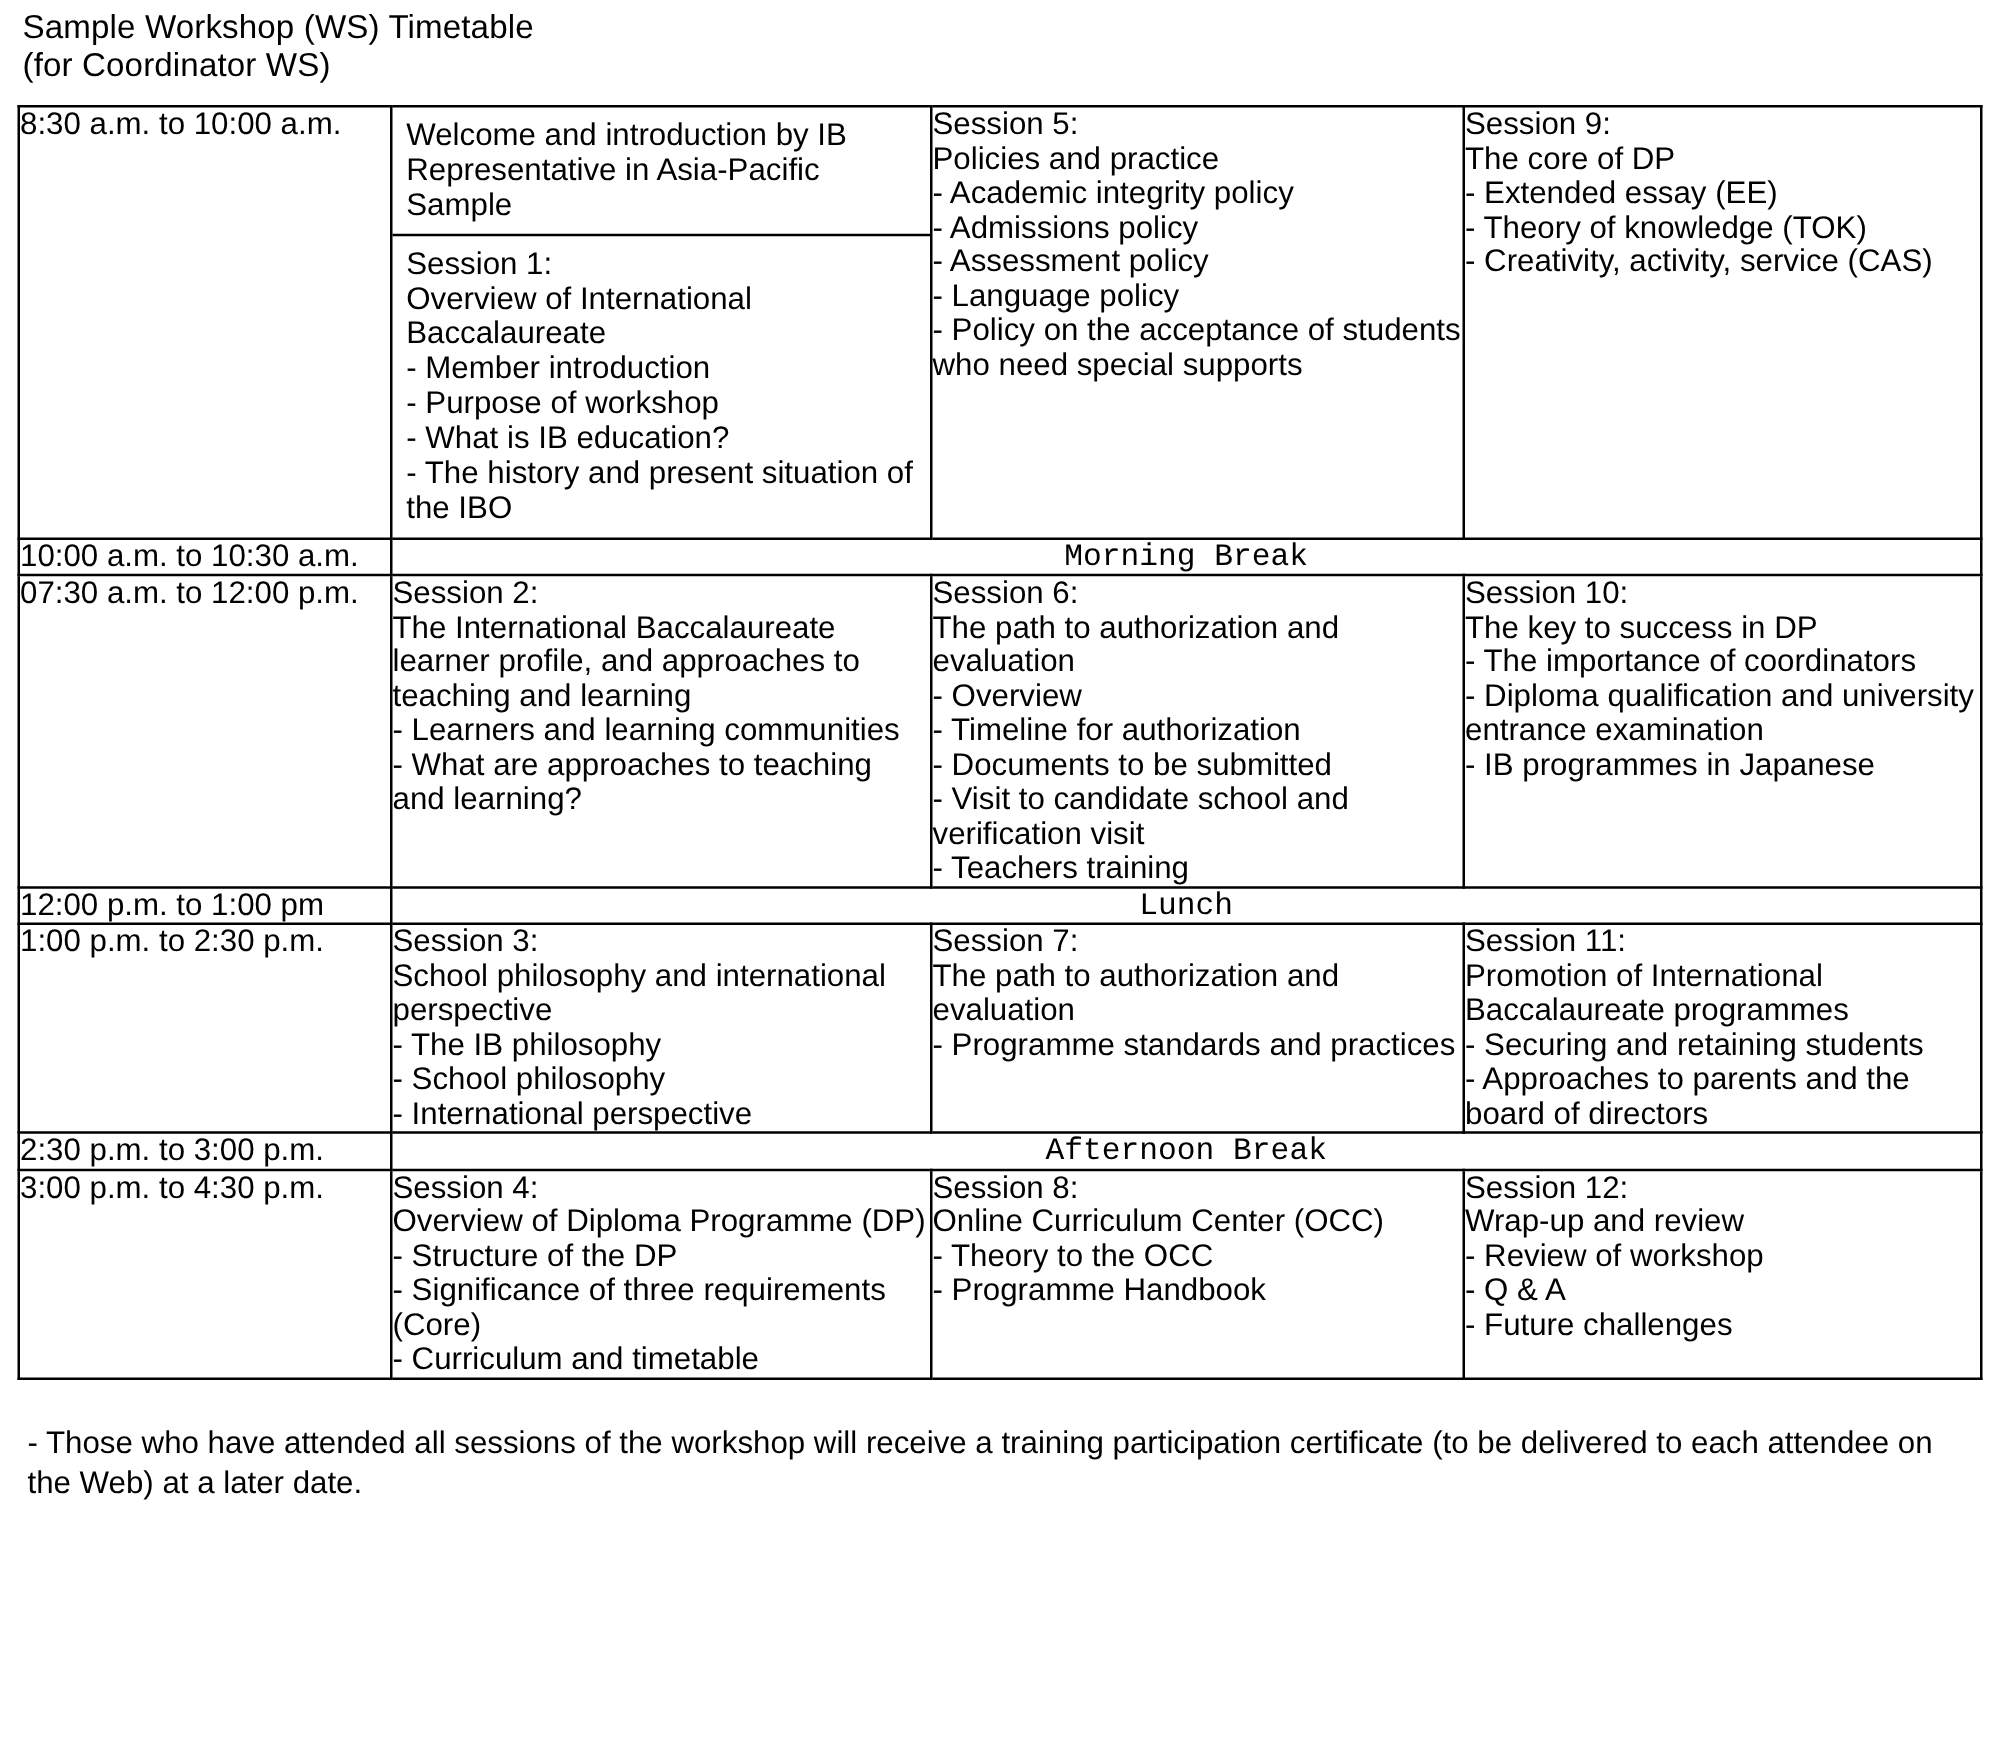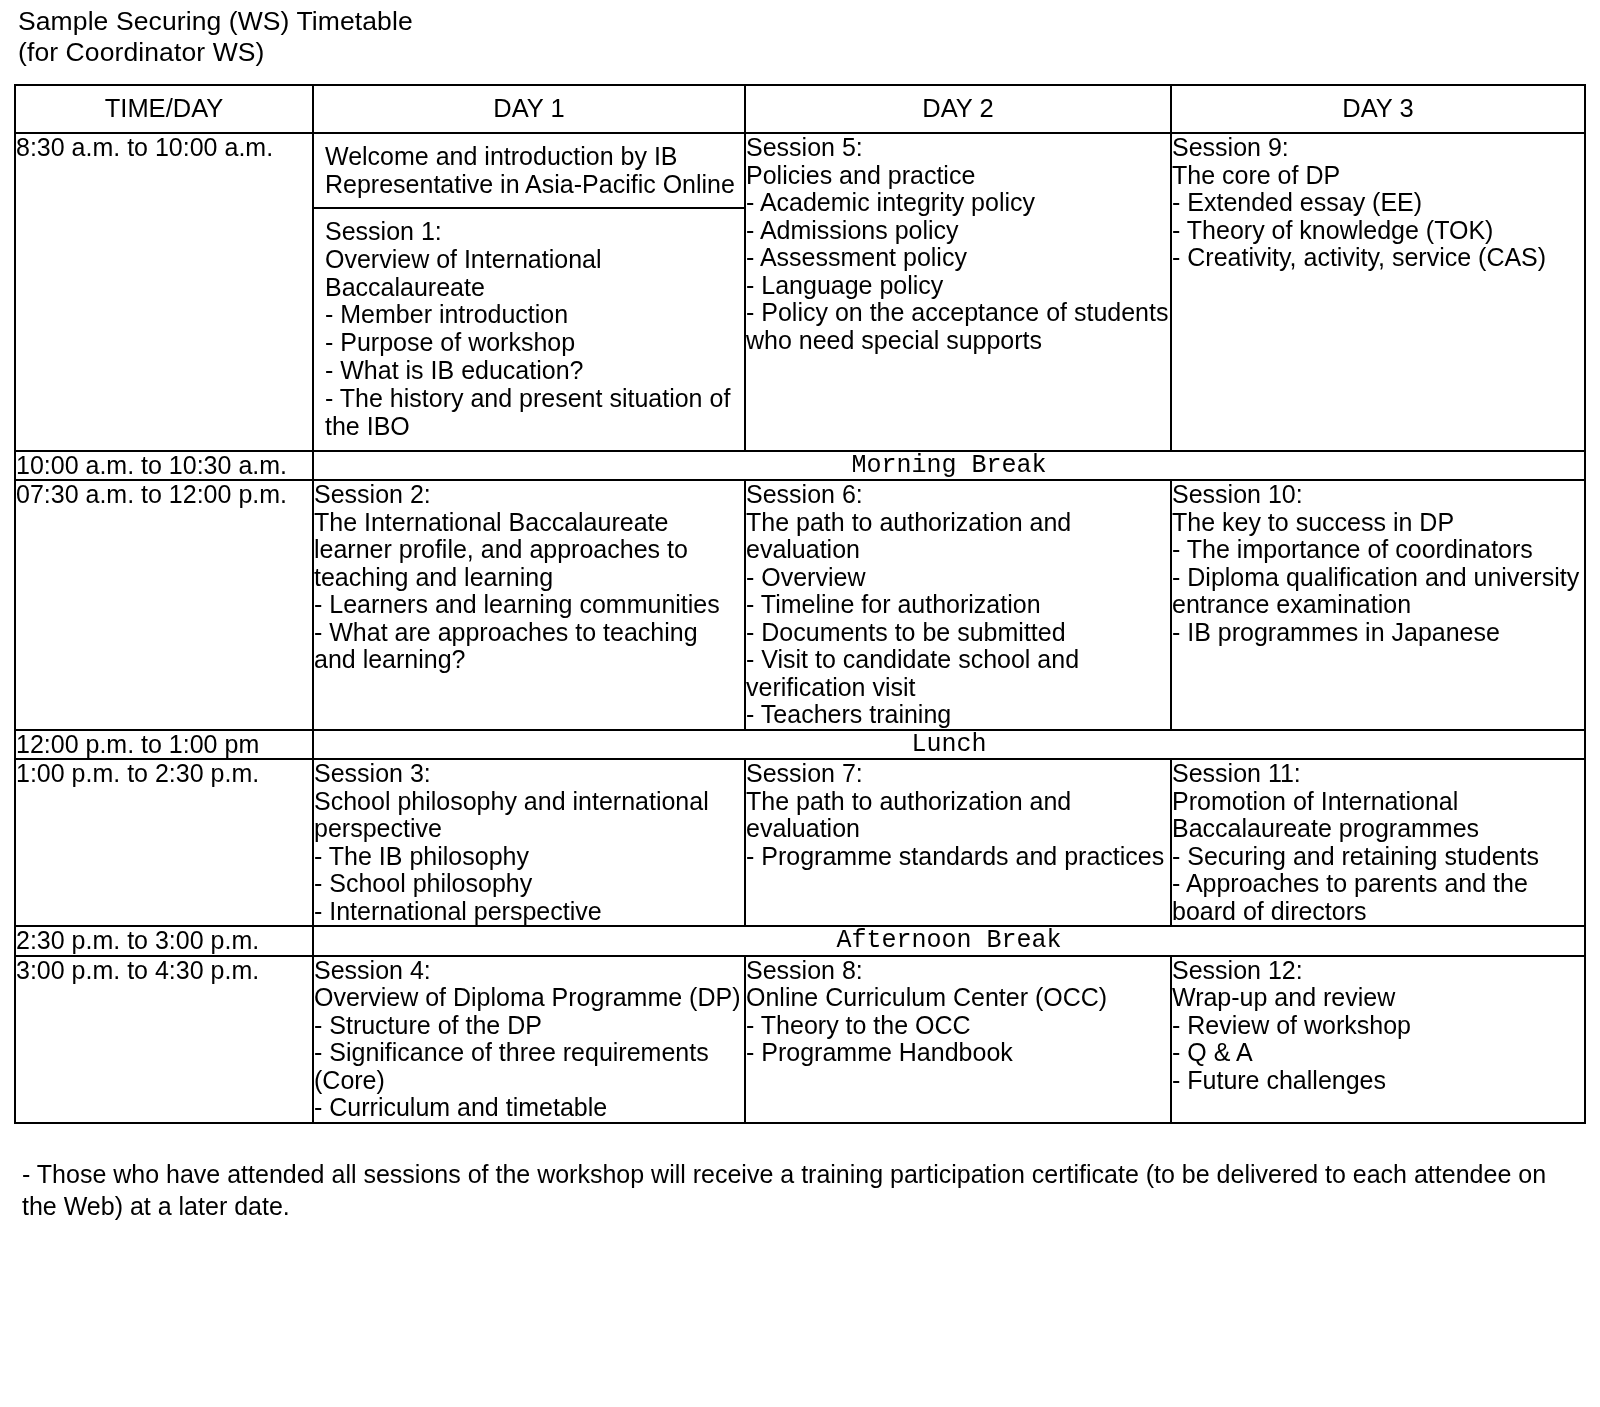--- a/index.html
+++ b/index.html
@@ -106,43 +106,37 @@
     line-height: 1.30;
     white-space: pre-line;
     max-width: 1530px;
   }
 </style>
 </head>
 <body>
 
 <div class="page">
 
-  <div class="title-block">Sample Securing (WS) Timetable
+  <div class="title-block">Sample Workshop (WS) Timetable
 (for Coordinator WS)</div>
 
   <table class="timetable">
     <colgroup>
       <col class="c-time">
       <col class="c-day1">
       <col class="c-day2">
       <col class="c-day3">
     </colgroup>
     <tbody>
 
-      <tr class="hdr">
-        <td>TIME/DAY</td>
-        <td>DAY 1</td>
-        <td>DAY 2</td>
-        <td>DAY 3</td>
-      </tr>
 
       <tr>
         <td class="time-cell">8:30 a.m. to 10:00 a.m.</td>
         <td class="split-cell">
-          <div class="split-top">Welcome and introduction by IB Representative in Asia-Pacific Online</div>
+          <div class="split-top">Welcome and introduction by IB Representative in Asia-Pacific Sample</div>
           <div class="split-bottom">Session 1:
 Overview of International Baccalaureate
 - Member introduction
 - Purpose of workshop
 - What is IB education?
 - The history and present situation of the IBO</div>
         </td>
         <td class="cell">Session 5:
 Policies and practice
 - Academic integrity policy

